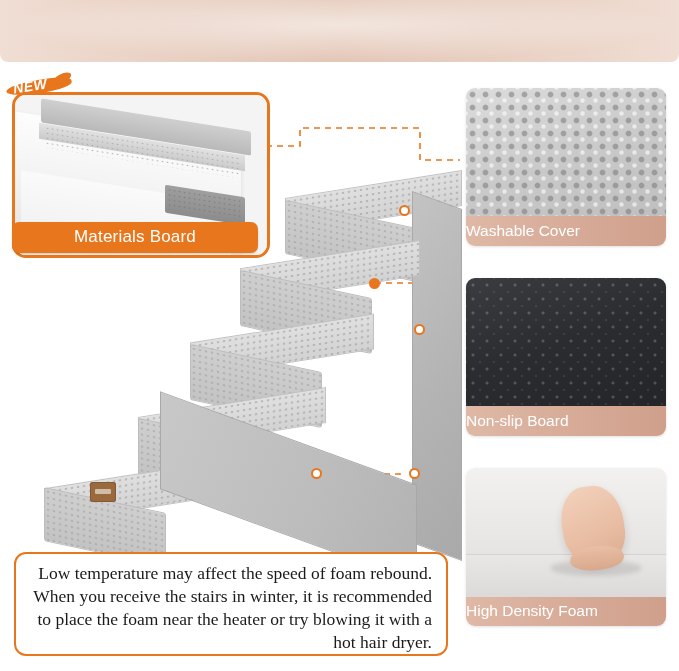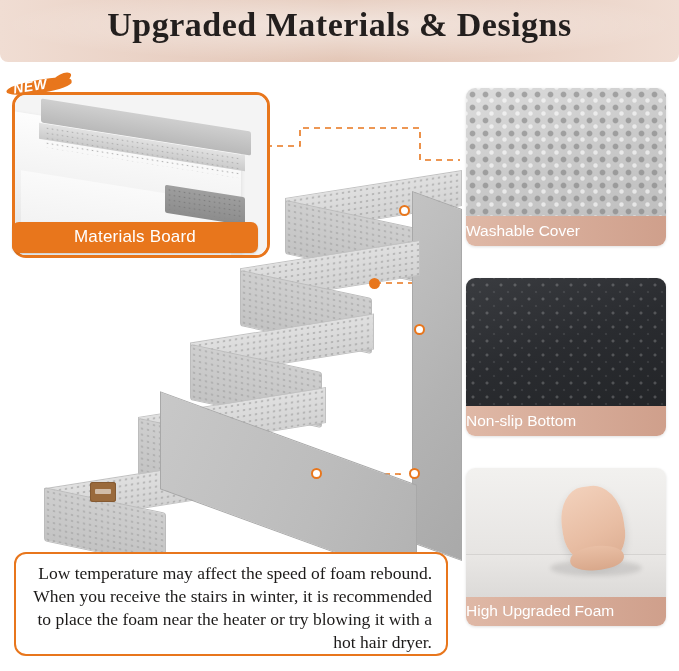--- a/index.html
+++ b/index.html
@@ -335,21 +335,20 @@
   }
 </style>
 </head>
 <body>
 
 <div class="page">
 
   <div class="header-band">
     <div class="header-band-inner"></div>
   </div>
-  <div class="header-title">Upgraded Materials &amp; Designs</div>
 
   <svg class="lines" viewBox="0 0 679 671">
     <g fill="none" stroke="#e8761c" stroke-width="1.6" stroke-dasharray="6 5">
       <path d="M266 146 L300 146 L300 128 L420 128 L420 160 L460 160"></path>
       <path d="M375 283 L420 283 L420 212 L415 212"></path>
       <path d="M420 330 L452 330 L452 345 L462 345"></path>
       <path d="M318 474 L400 474 L400 534 L452 534 L452 518 L462 518"></path>
       <path d="M415 474 L452 474 L452 500"></path>
     </g>
   </svg>
@@ -426,30 +425,30 @@
       <div class="tex"></div>
     </div>
     <div class="card-caption">Washable Cover</div>
   </div>
 
   <div class="card card2">
     <div class="card-img">
       <div class="tex"></div>
       <div class="tex2"></div>
     </div>
-    <div class="card-caption">Non-slip Bottom</div>
+    <div class="card-caption">Non-slip Board</div>
   </div>
 
   <div class="card card3">
     <div class="card-img">
       <div class="foam-edge"></div>
       <div class="foot-shadow"></div>
       <div class="foot"></div>
       <div class="foot-toe"></div>
     </div>
-    <div class="card-caption">High Upgraded Foam</div>
+    <div class="card-caption">High Density Foam</div>
   </div>
 
   <div class="note">
     <div class="note-text">Low temperature may affect the speed of foam rebound. When you receive the stairs in winter, it is recommended to place the foam near the heater or try blowing it with a hot hair dryer.</div>
   </div>
 
 </div>
 
 </body></html>

